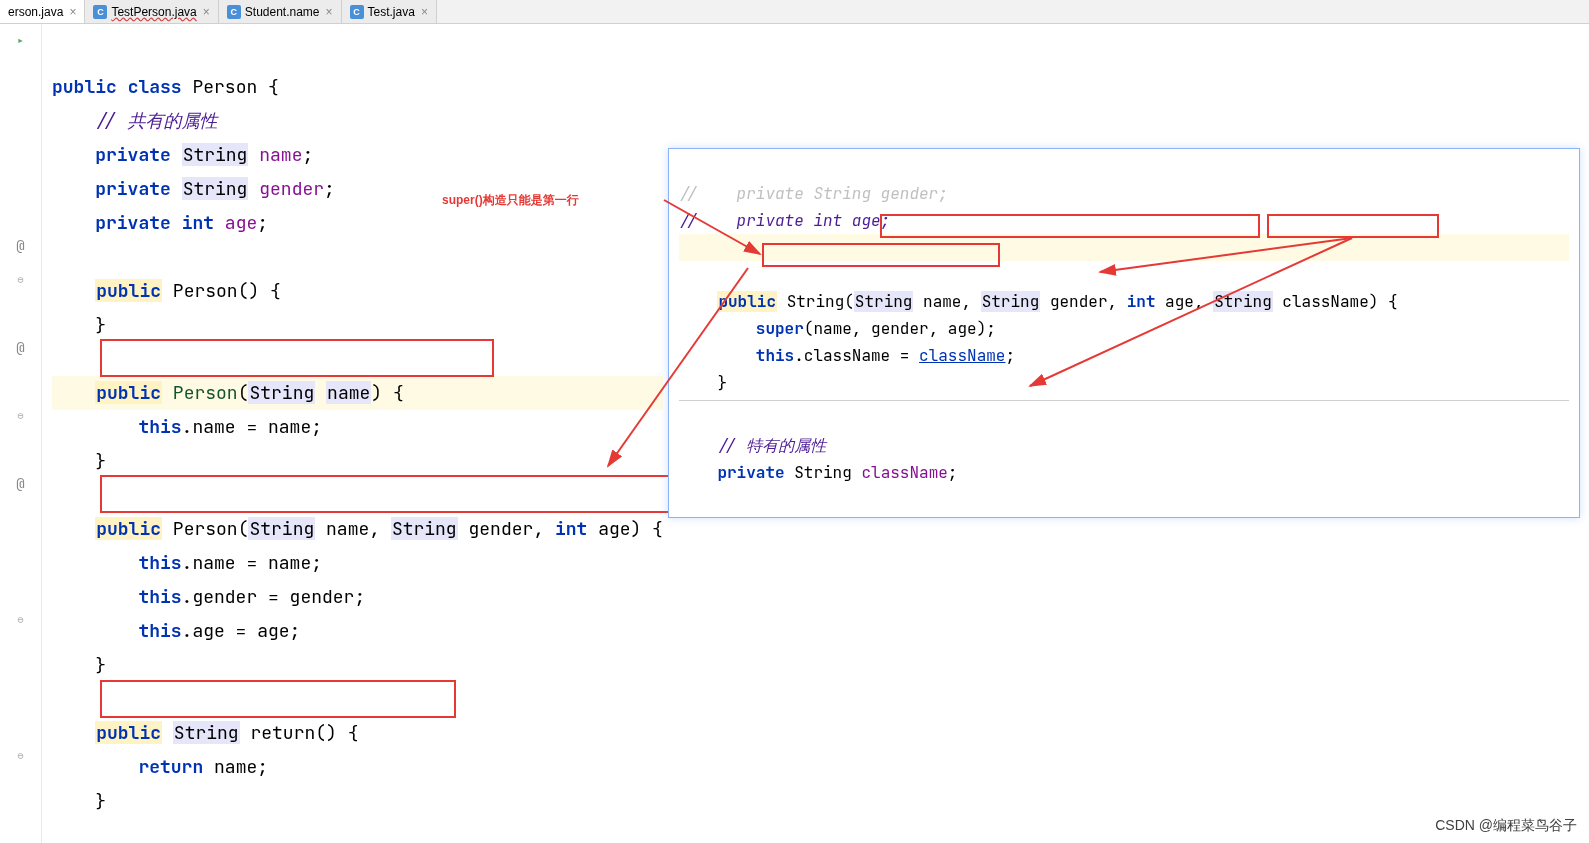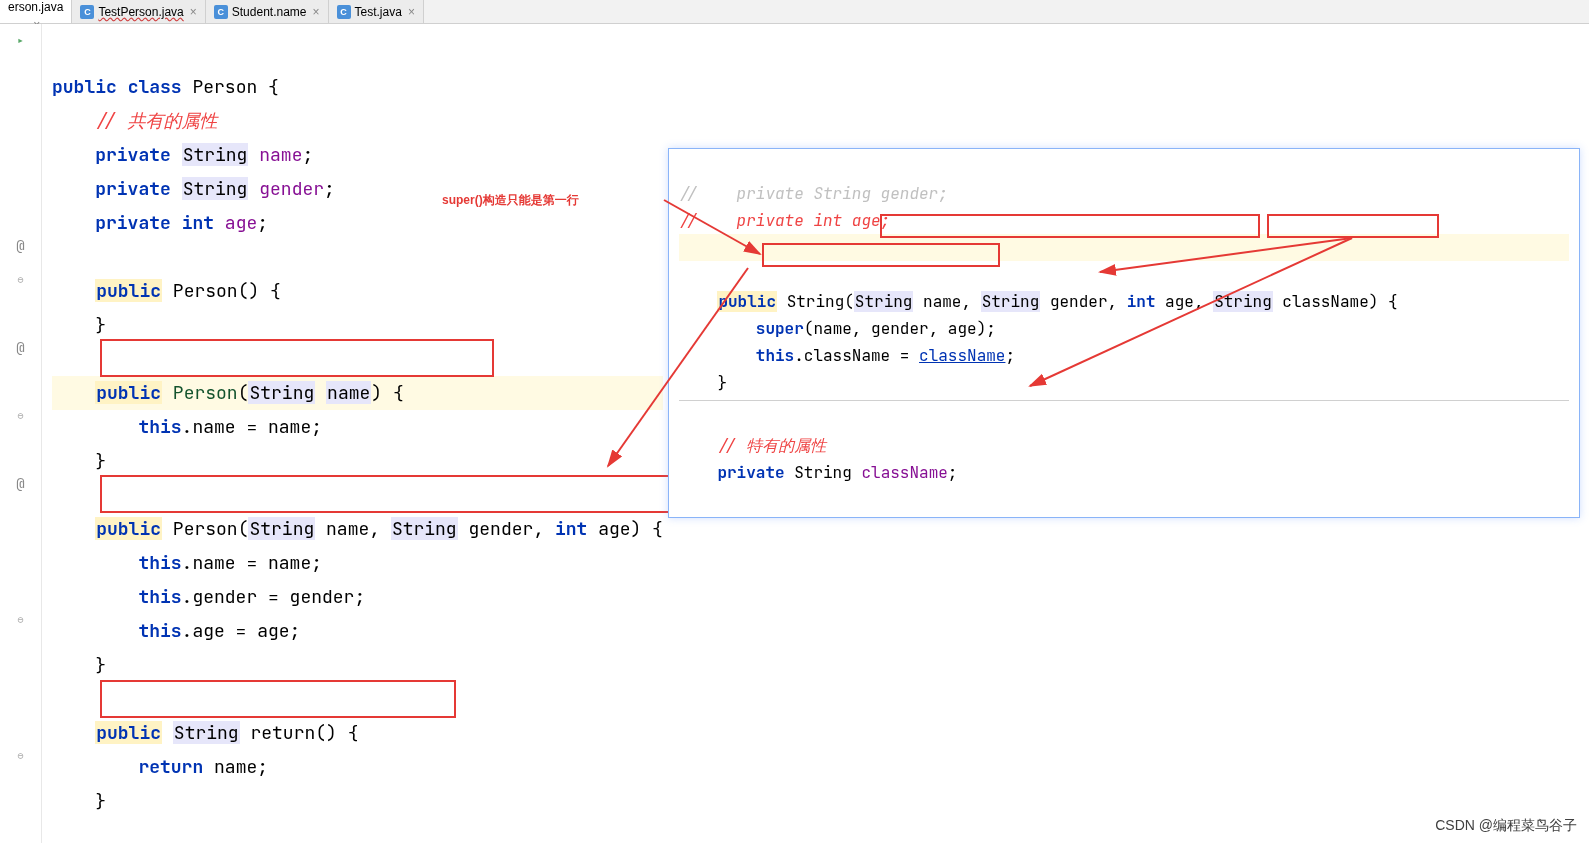--- a/index.html
+++ b/index.html
@@ -24,21 +24,21 @@
 .tab {
   display: flex;
   align-items: center;
   padding: 0 8px;
   height: 100%;
   border-right: 1px solid #d0d0d0;
   gap: 4px;
   background: #ececec;
   cursor: pointer;
 }
-.tab.active { background: #ffffff; flex-direction: column; }
+.tab.active { background: #ffffff; }
 .tab-icon {
   width: 14px; height: 14px;
   background: #4a90d9;
   border-radius: 2px;
   display: flex; align-items: center; justify-content: center;
   color: #fff; font-size: 9px; font-weight: bold;
 }
 .tab-close { color: #888; font-size: 12px; margin-left: 2px; }
 .tab .underline-err { text-decoration: underline wavy #d04040; }
 
@@ -60,21 +60,21 @@
 .code {
   padding: 12px 10px;
   line-height: 34px;
   white-space: pre;
   position: relative;
 }
 .kw { color: #0033b3; font-weight: bold; }
 .kw-hl { color: #0033b3; font-weight: bold; background: #fff3c4; padding: 0 1px; }
 .type-hl { background: #e6e6fa; padding: 0 1px; }
 .field { color: #871094; }
-.comment { color: #ef4444; font-style: italic; }
+.comment { color: #4c1d95; font-style: italic; }
 .current-line { background: #fffae3; display: inline-block; width: 100%; }
 .param-link { color: #0033b3; text-decoration: underline; }
 
 .redbox {
   position: absolute;
   border: 2px solid #e53935;
   pointer-events: none;
 }
 .annotation-text {
   position: absolute;

